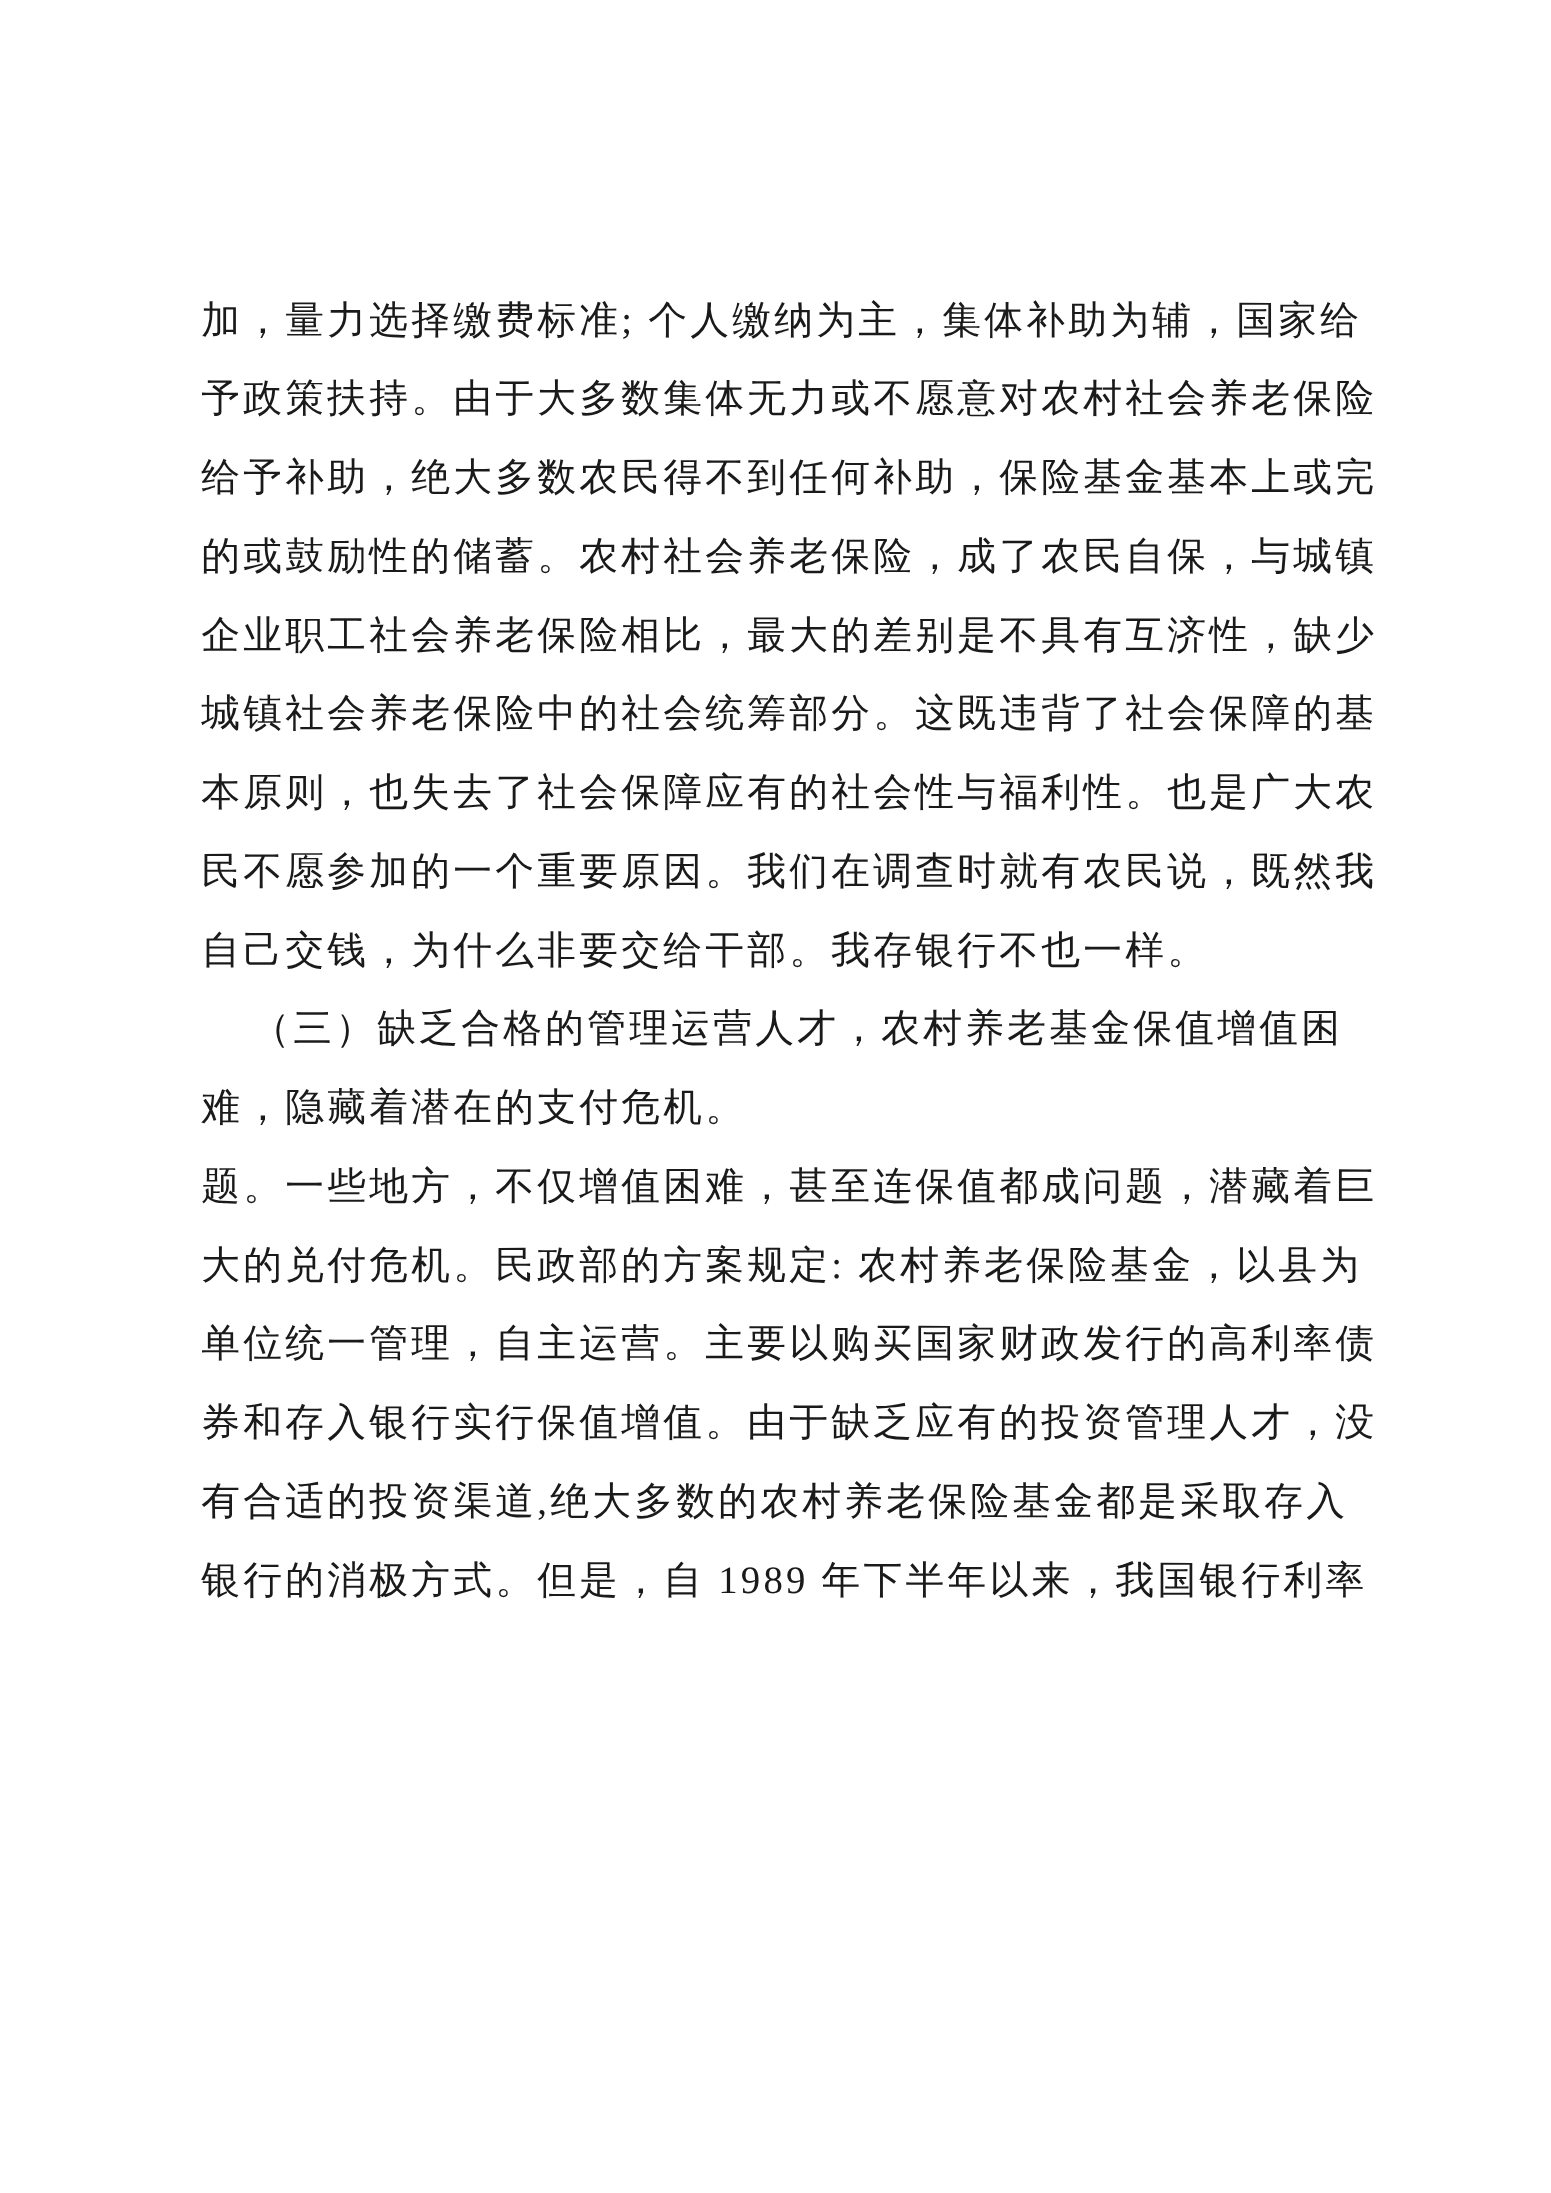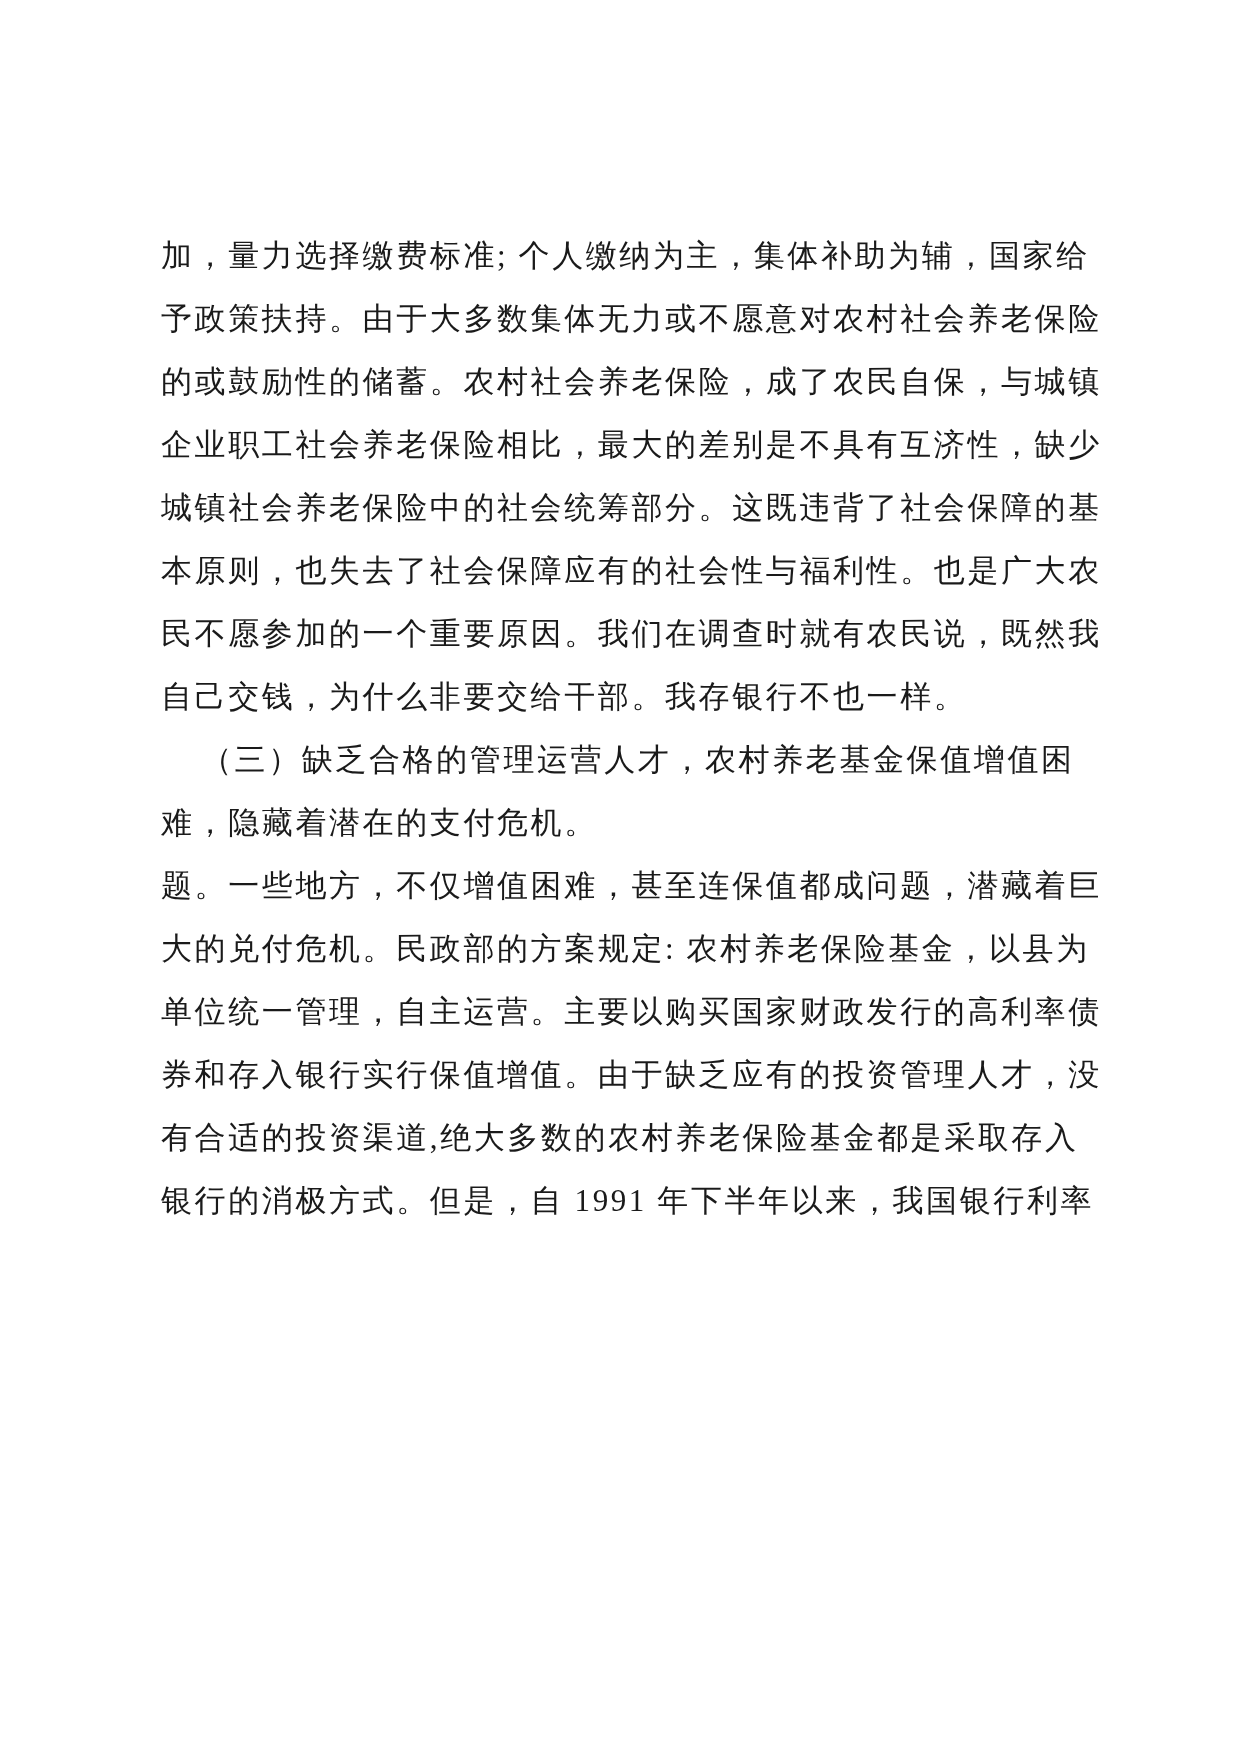--- a/index.html
+++ b/index.html
@@ -56,31 +56,32 @@
   }
 </style>
 </head>
 <body>
 
 <div class="page">
   <div class="doc-body">
 
   <div class="text-line">加，量力选择缴费标准; 个人缴纳为主，集体补助为辅，国家给</div>
       <div class="text-line">予政策扶持。由于大多数集体无力或不愿意对农村社会养老保险</div>
+      <div class="text-line">给予补助，绝大多数农民得不到任何补助，保险基金基本上或完</div>
       <div class="text-line">的或鼓励性的储蓄。农村社会养老保险，成了农民自保，与城镇</div>
       <div class="text-line">企业职工社会养老保险相比，最大的差别是不具有互济性，缺少</div>
       <div class="text-line">城镇社会养老保险中的社会统筹部分。这既违背了社会保障的基</div>
       <div class="text-line">本原则，也失去了社会保障应有的社会性与福利性。也是广大农</div>
       <div class="text-line">民不愿参加的一个重要原因。我们在调查时就有农民说，既然我</div>
       <div class="text-line">自己交钱，为什么非要交给干部。我存银行不也一样。</div>
       <div class="text-line indent-bracketed">（三）缺乏合格的管理运营人才，农村养老基金保值增值困</div>
       <div class="text-line">难，隐藏着潜在的支付危机。</div>
       <div class="text-line">题。一些地方，不仅增值困难，甚至连保值都成问题，潜藏着巨</div>
       <div class="text-line">大的兑付危机。民政部的方案规定: 农村养老保险基金，以县为</div>
       <div class="text-line">单位统一管理，自主运营。主要以购买国家财政发行的高利率债</div>
       <div class="text-line">券和存入银行实行保值增值。由于缺乏应有的投资管理人才，没</div>
       <div class="text-line">有合适的投资渠道,绝大多数的农村养老保险基金都是采取存入</div>
-      <div class="text-line">银行的消极方式。但是，自 1991 年下半年以来，我国银行利率</div>
+      <div class="text-line">银行的消极方式。但是，自 1989 年下半年以来，我国银行利率</div>
     </div>
   <div class="page-footer">
     <span class="footer-inner">第3页 共14页</span>
   </div>
 </div>
 
 </body></html>

